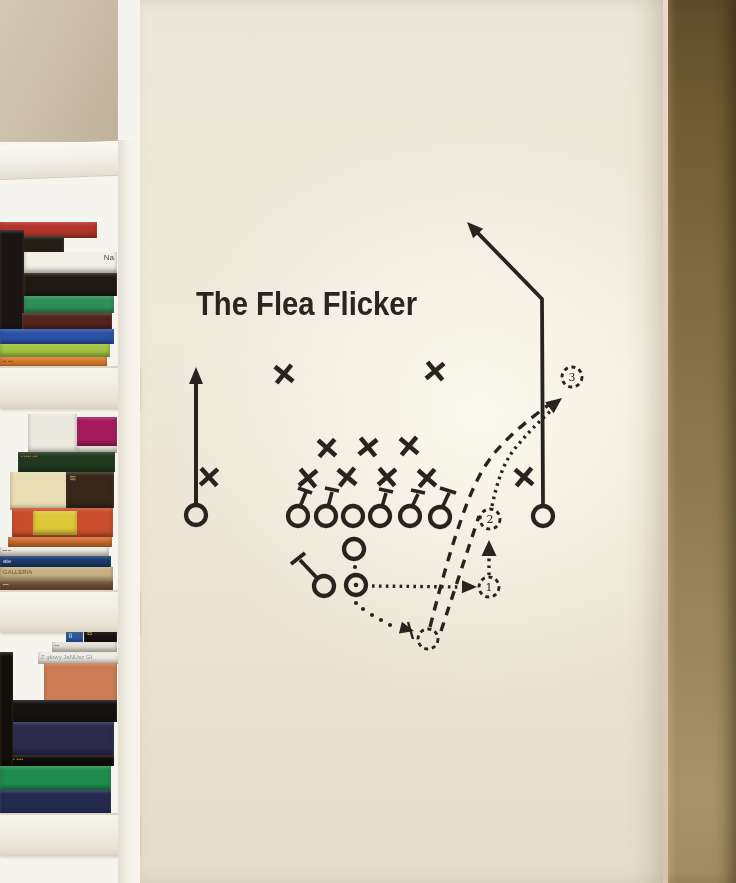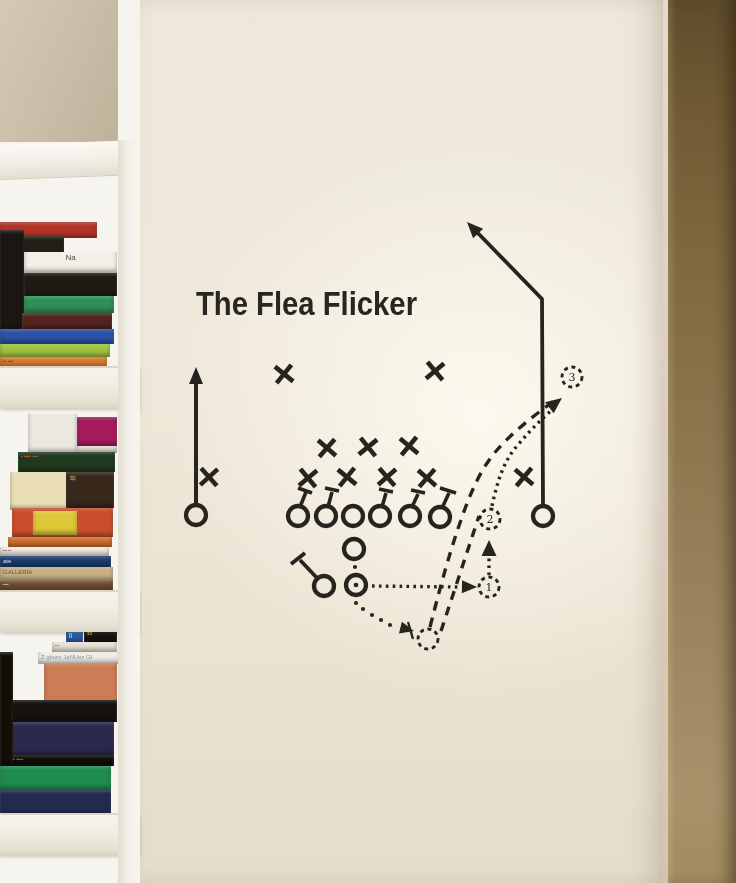--- a/index.html
+++ b/index.html
@@ -49,21 +49,21 @@
   <div class="wall"></div>
 
   <div class="shelf-col">
     <div class="upper-wall"></div>
     <div class="molding"></div>
     <div id="books">
         <div class="book" style="left: 0px; top: 222px; width: 97px; height: 16px; background: rgb(178, 53, 39);"></div>
         <div class="book" style="left: 0px; top: 236px; width: 64px; height: 26px; background: rgb(37, 30, 23);"></div>
         <div class="book" style="left: 0px; top: 230px; width: 24px; height: 100px; background: rgb(27, 22, 19);"></div>
         <div class="book" style="left: 24px; top: 252px; width: 93px; height: 21px; background: rgb(242, 239, 231);">
-          <span style="color: rgb(74, 74, 68); font-size: 8px; text-align: center;">Na</span>
+          <span style="color: rgb(74, 74, 68); font-size: 8px; text-align: right;">Na</span>
         </div>
         <div class="book" style="left: 24px; top: 273px; width: 93px; height: 23px; background: rgb(32, 26, 20);"></div>
         <div class="book" style="left: 24px; top: 296px; width: 90px; height: 17px; background: rgb(47, 143, 86);"></div>
         <div class="book" style="left: 22px; top: 313px; width: 90px; height: 16px; background: rgb(84, 37, 30);"></div>
         <div class="book" style="left: 0px; top: 329px; width: 114px; height: 15px; background: rgb(43, 82, 166);"></div>
         <div class="book" style="left: 0px; top: 344px; width: 110px; height: 13px; background: rgb(161, 196, 64);"></div>
         <div class="book" style="left: 0px; top: 357px; width: 107px; height: 11px; background: rgb(213, 121, 46);">
           <span style="color: rgb(122, 60, 20); font-size: 5px;">▪▪ ▪▪▪</span>
         </div>
         <div class="book" style="left: 28px; top: 414px; width: 49px; height: 39px; background: rgb(235, 232, 223);"></div>

